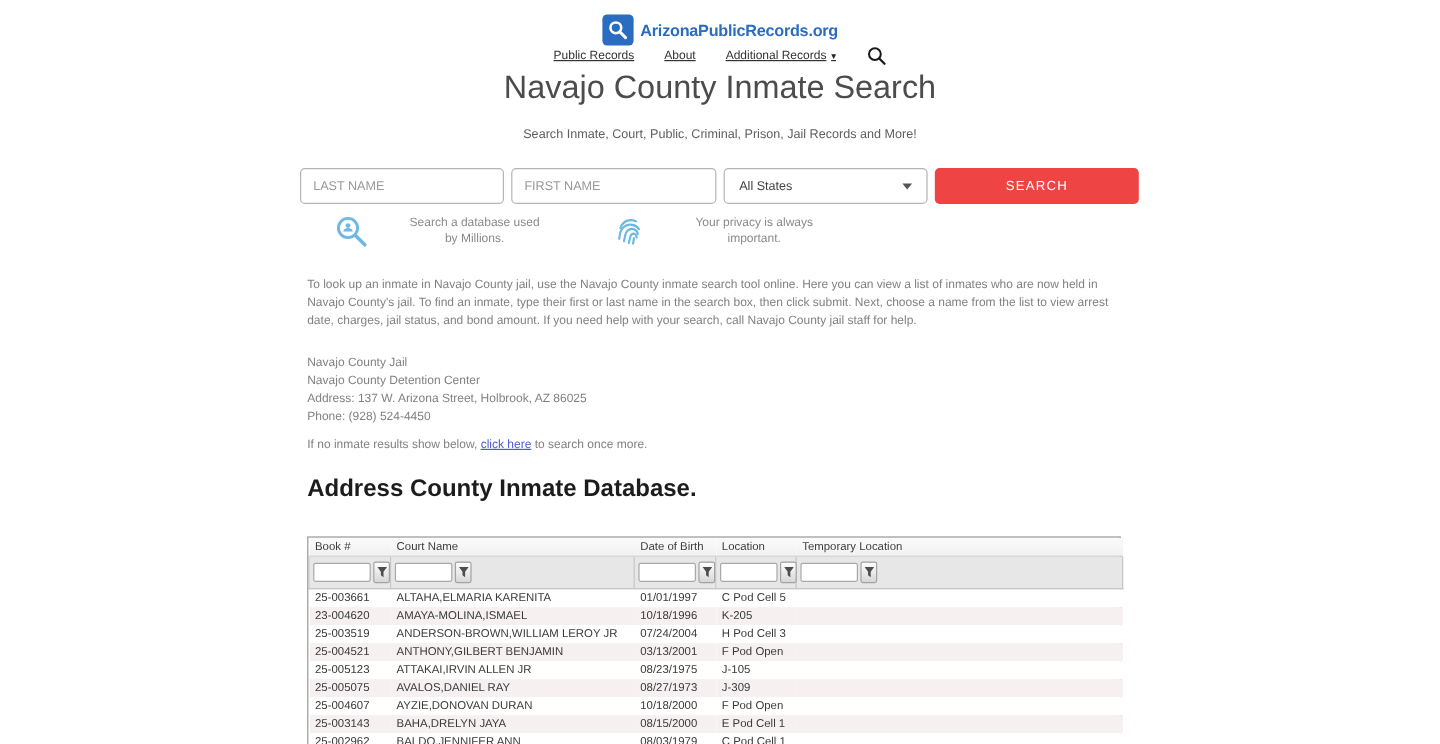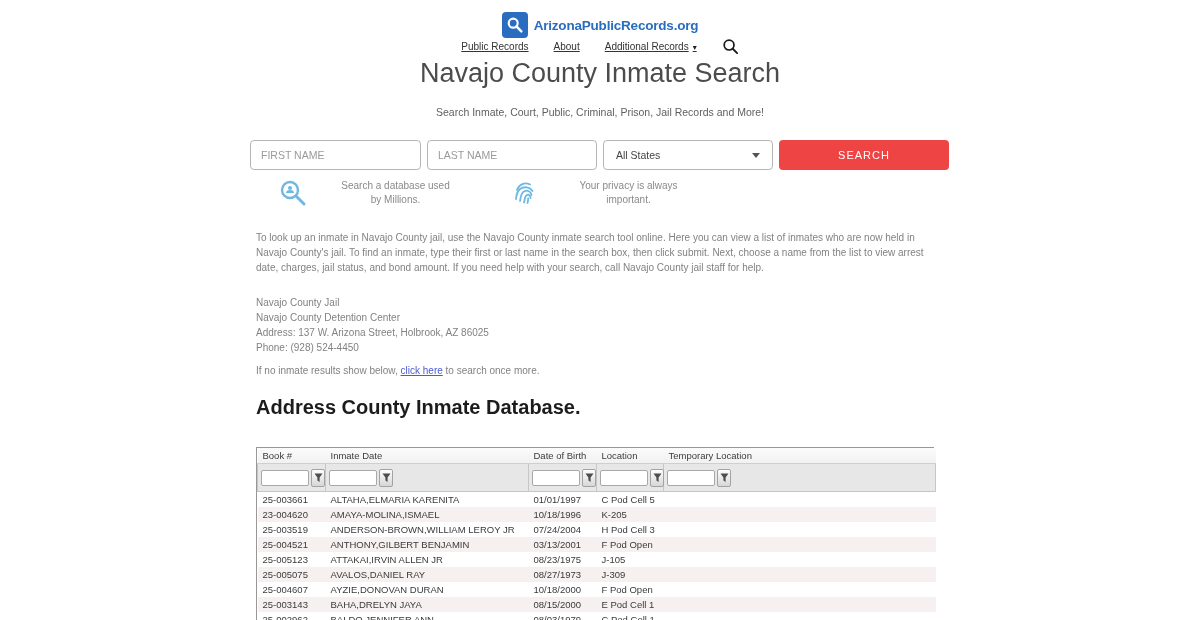--- a/index.html
+++ b/index.html
@@ -90,22 +90,22 @@
       </svg>
     </span>
   </div>
 </div>
 
 <div class="container">
   <h1 class="page-title">Navajo County Inmate Search</h1>
   <div class="page-subtitle">Search Inmate, Court, Public, Criminal, Prison, Jail Records and More!</div>
 
   <div class="search-form">
+    <input class="ti fi-last" type="text" placeholder="LAST NAME" style="">
     <input class="ti fi-first" type="text" placeholder="FIRST NAME" style="">
-    <input class="ti fi-last" type="text" placeholder="LAST NAME" style="">
     <div class="state-select">
       <span class="val">All States</span>
       <span class="caret-down"></span>
     </div>
     <button class="search-btn">SEARCH</button>
   </div>
 
   <div class="features">
     <div class="feature">
       <span class="f-icon">
@@ -156,21 +156,21 @@
       <colgroup>
         <col class="c-book">
           <col class="c-name">
           <col class="c-dob">
           <col class="c-loc">
           <col class="c-temp">
       </colgroup>
       <thead>
         <tr>
           <th class="hdr">Book #</th>
-          <th class="hdr">Inmate Date</th>
+          <th class="hdr">Court Name</th>
           <th class="hdr">Date of Birth</th>
           <th class="hdr">Location</th>
           <th class="hdr">Temporary Location</th>
         </tr>
         <tr>
           <td class="filter-cell"><input class="filter-input" style=""><span class="filter-btn">
                 <svg width="9" height="10" viewBox="0 0 9 10">
                   <path d="M0.5 0.5 H8.5 L5.6 4.4 V9 L3.4 7.4 V4.4 Z" fill="#4d4d4d"></path>
                 </svg>
               </span></td>

